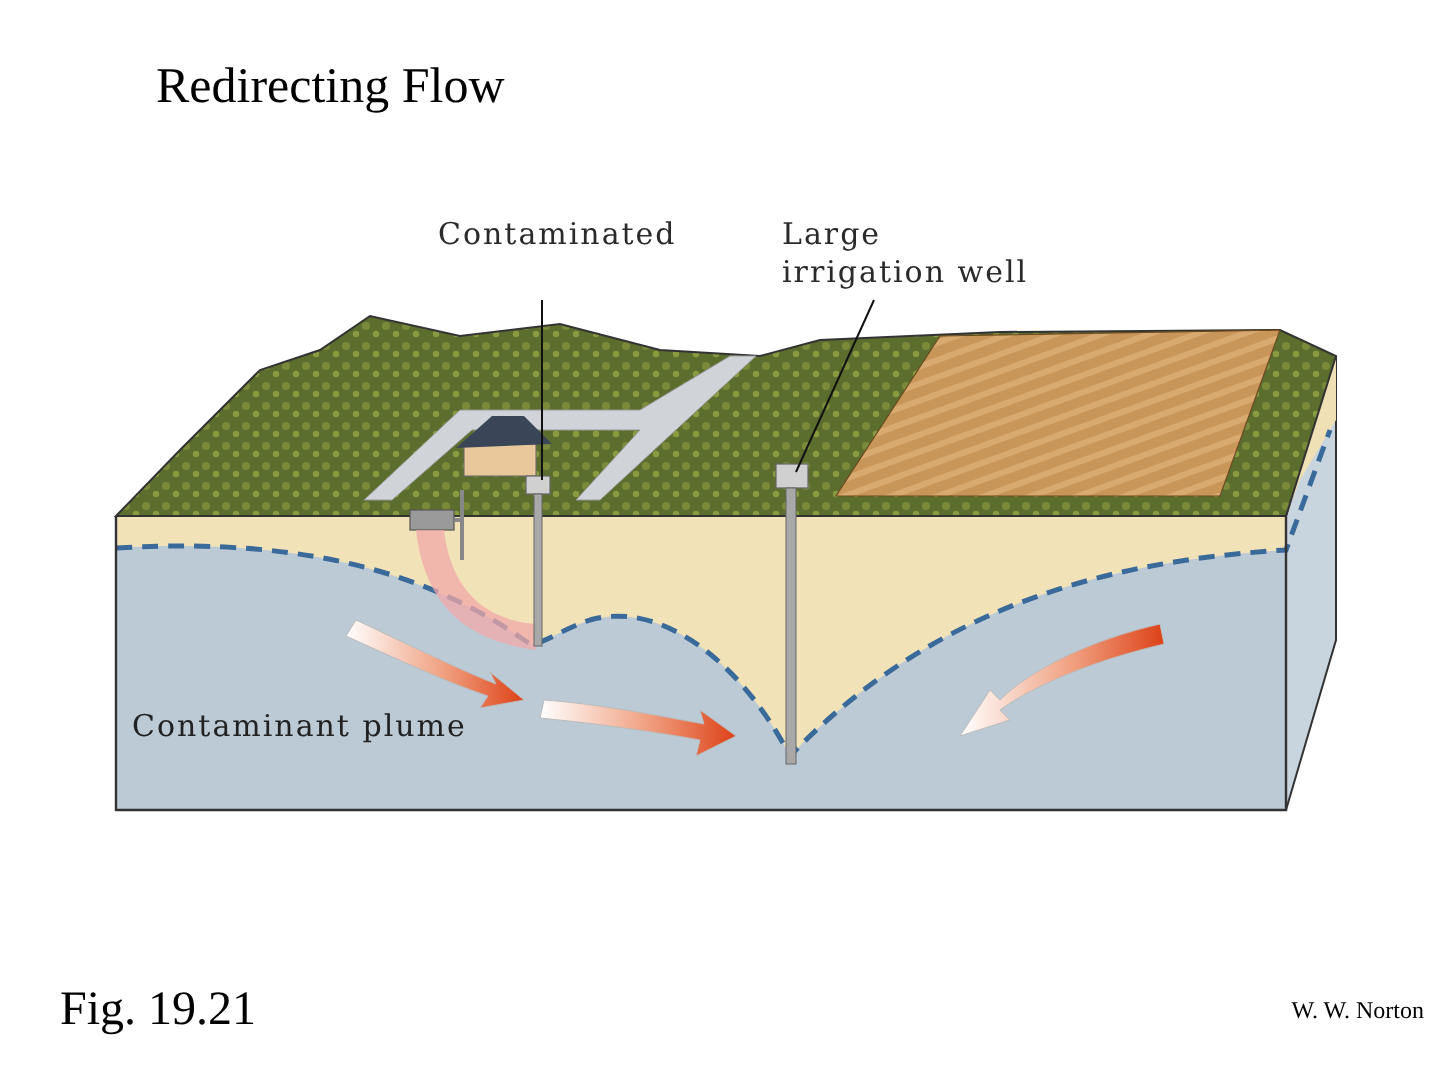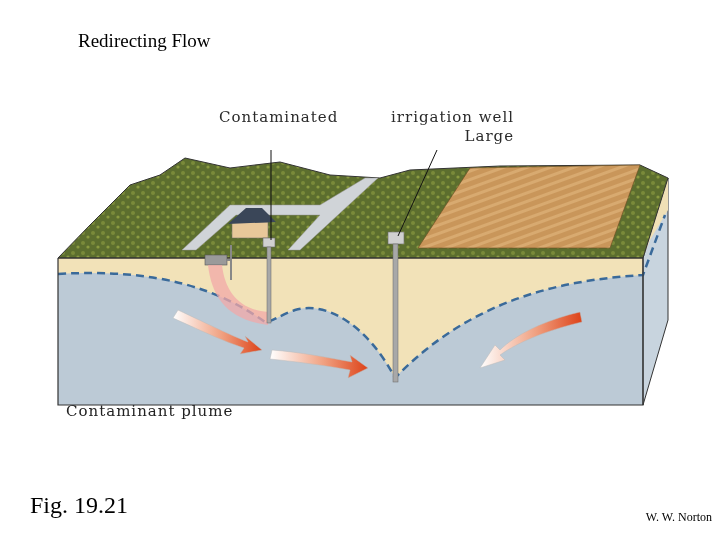--- a/index.html
+++ b/index.html
@@ -1,42 +1,42 @@
 <!DOCTYPE html>
 <html><head>
   <meta charset="utf-8">
   <style>
     html, body { margin: 0; padding: 0; background: #ffffff; }
     body { width: 720px; height: 540px; position: relative; overflow: hidden; }
     .slide-title {
       position: absolute; left: 78px; top: 30px;
-      font-family: "Liberation Serif", serif; font-size: 19px; color: #000;
+      font-family: "Liberation Serif", serif; font-size: 25px; color: #000;
     }
     .fig-label {
       position: absolute; left: 30px; top: 492px;
       font-family: "Liberation Serif", serif; font-size: 24px; color: #000;
     }
     .credit {
-      position: absolute; right: 8px; top: 510px;
+      position: absolute; right: 8px; top: 498px;
       font-family: "Liberation Serif", serif; font-size: 12px; color: #000;
     }
     .callout {
       position: absolute;
       font-family: "DejaVu Serif", serif; font-size: 15px; line-height: 19px;
-      color: #2a2a2a; letter-spacing: 1px; text-align: right;
+      color: #2a2a2a; letter-spacing: 1px;
     }
     .callout div { white-space: nowrap; }
     #callout-contaminated { left: 219px; top: 108px; }
     #callout-irrigation { left: 391px; top: 108px; }
     .plume-note {
       position: absolute; left: 66px; top: 354px;
       font-family: "DejaVu Serif", serif; font-size: 15px; line-height: 19px;
       color: #222; letter-spacing: 1px;
     }
-    .plume-note div { white-space: nowrap; margin-top: 48px; }
+    .plume-note div { white-space: nowrap; }
     svg.diagram { position: absolute; left: 0; top: 0; }
   </style>
 </head>
 <body>
 
 <div class="slide-title">Redirecting Flow</div>
 
 <svg class="diagram" width="720" height="540" viewBox="0 0 720 540">
   <defs>
     <linearGradient id="arrowGrad" x1="0" y1="0" x2="1" y2="0">
@@ -101,21 +101,21 @@
 
   <path d="M178 310 C210 325 230 335 248 342 L245 336 L262 350 L240 354 L244 348 C226 342 206 333 173 318 Z" fill="url(#arrowGrad)" stroke="#bbb" stroke-width="0.5"></path>
   <path d="M272 350 C300 352 330 358 352 362 L350 355 L368 368 L348 378 L350 370 C328 366 300 362 270 359 Z" fill="url(#arrowGrad)" stroke="#bbb" stroke-width="0.5"></path>
   <path d="M580 312 C545 320 515 335 500 350 L495 345 L480 368 L505 360 L500 355 C518 342 548 330 582 322 Z" fill="url(#arrowGrad)" stroke="#bbb" stroke-width="0.5" transform="rotate(0)"></path>
 </svg>
 
 <div class="callout" id="callout-contaminated">
   <div>Contaminated</div>
 </div>
 <div class="callout" id="callout-irrigation">
+  <div>Large</div>
   <div>irrigation well</div>
-  <div>Large</div>
 </div>
 <div class="plume-note">
   <div>Contaminant plume</div>
 </div>
 
 <div class="fig-label">Fig. 19.21</div>
 <div class="credit">W. W. Norton</div>
 
 </body></html>

